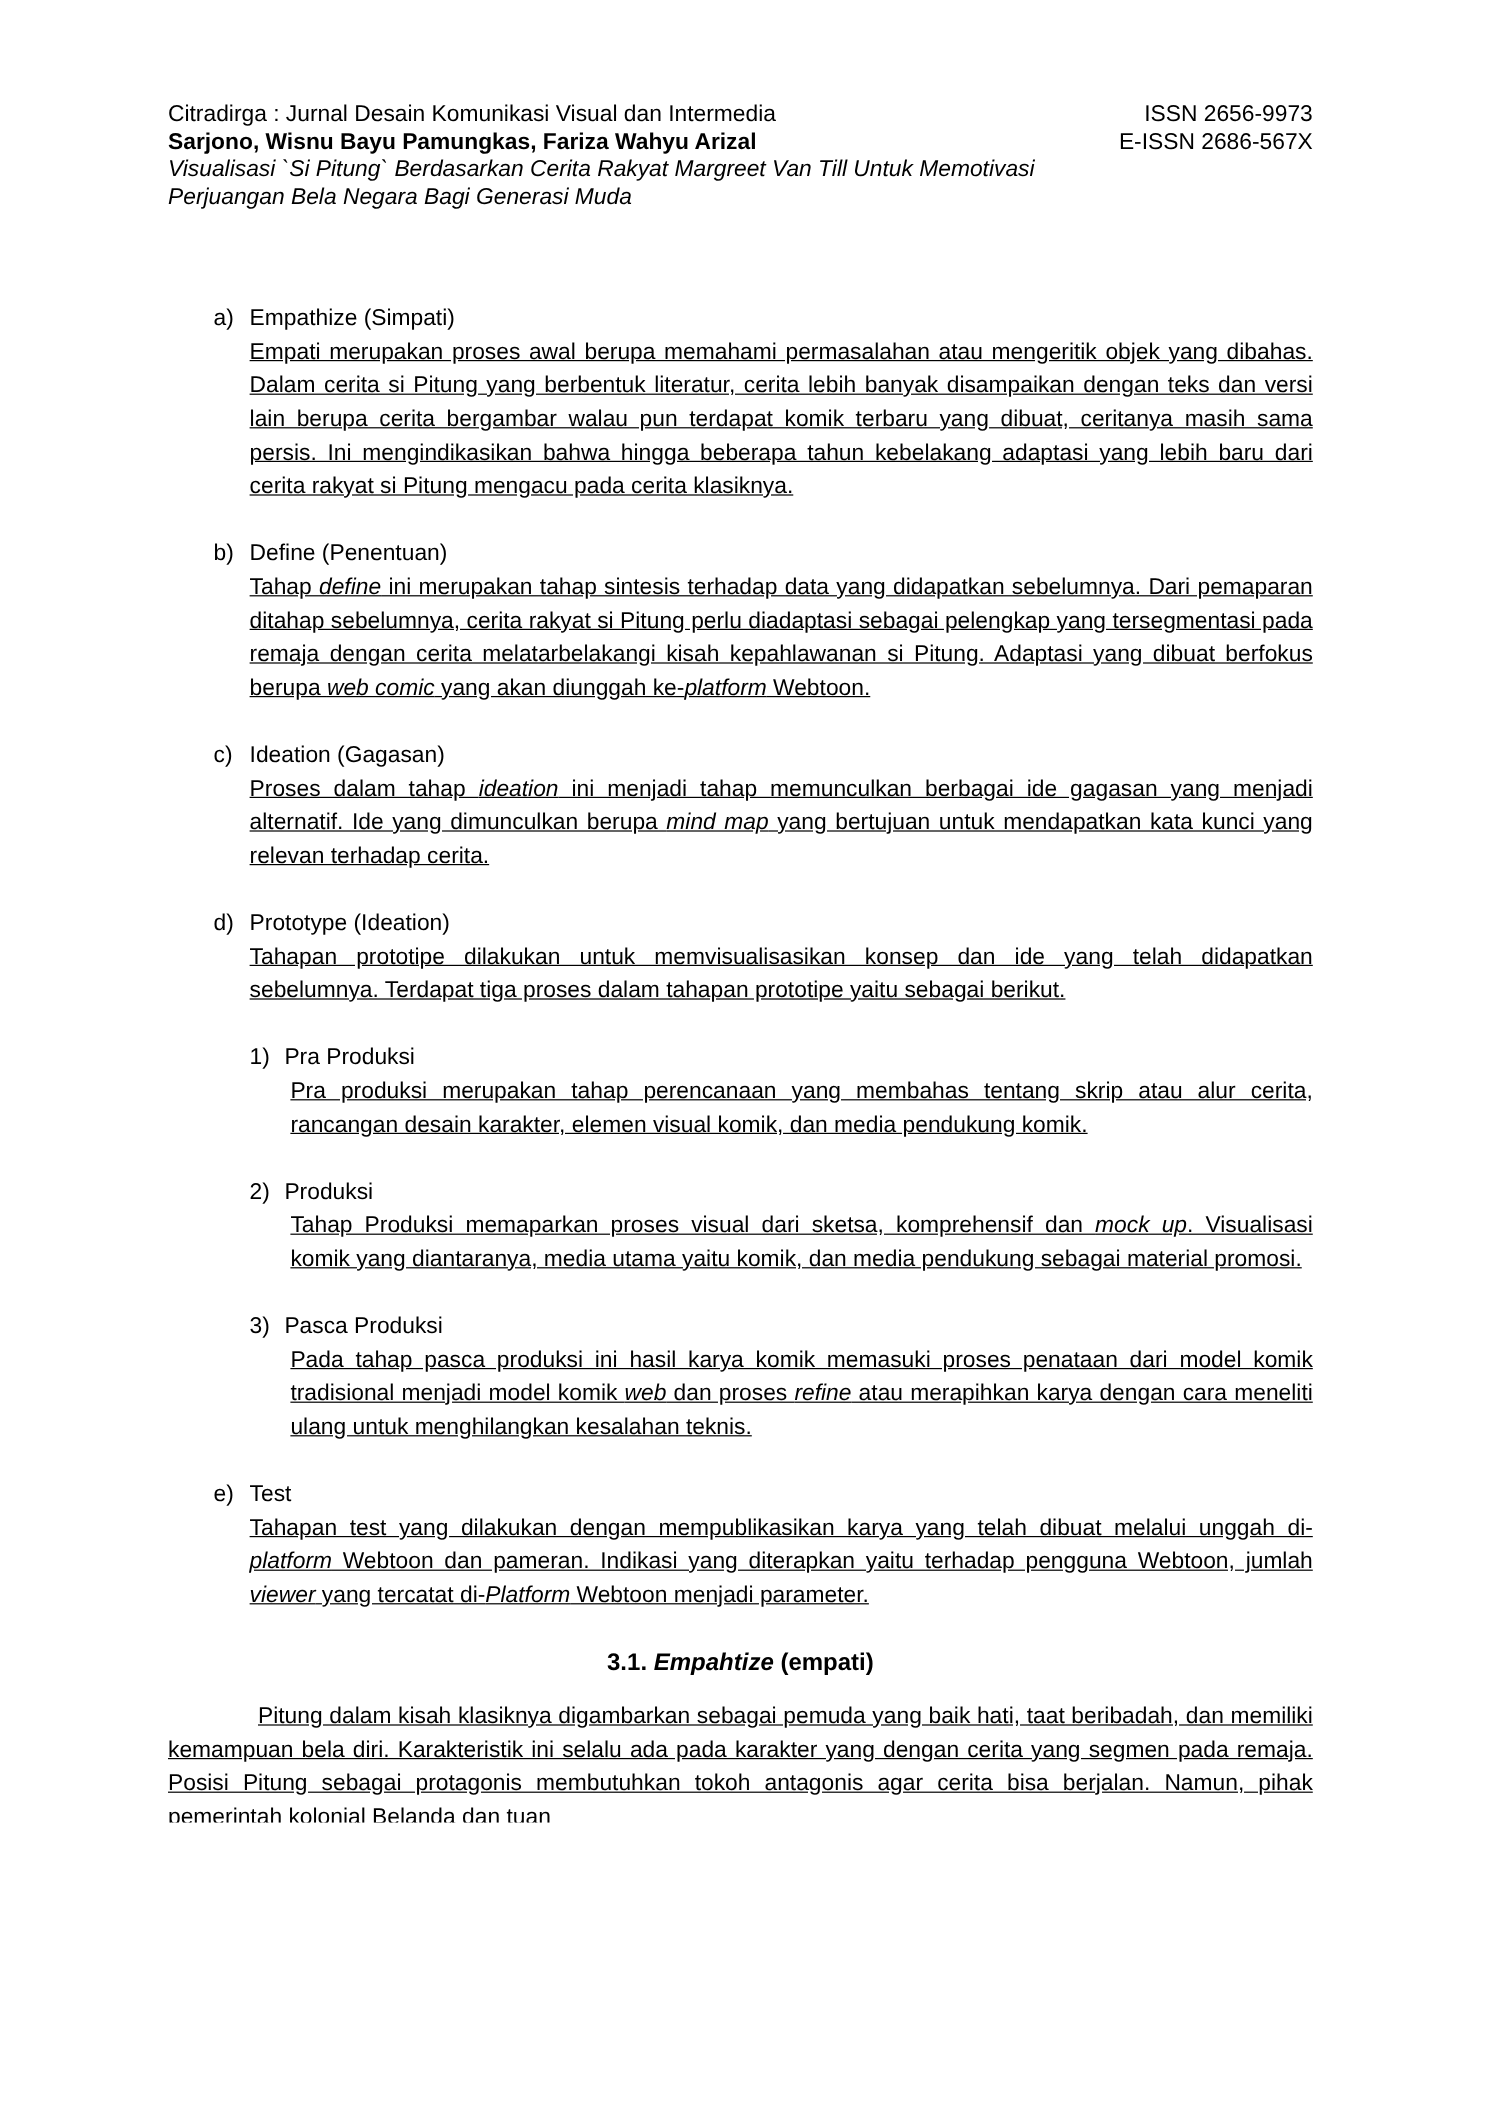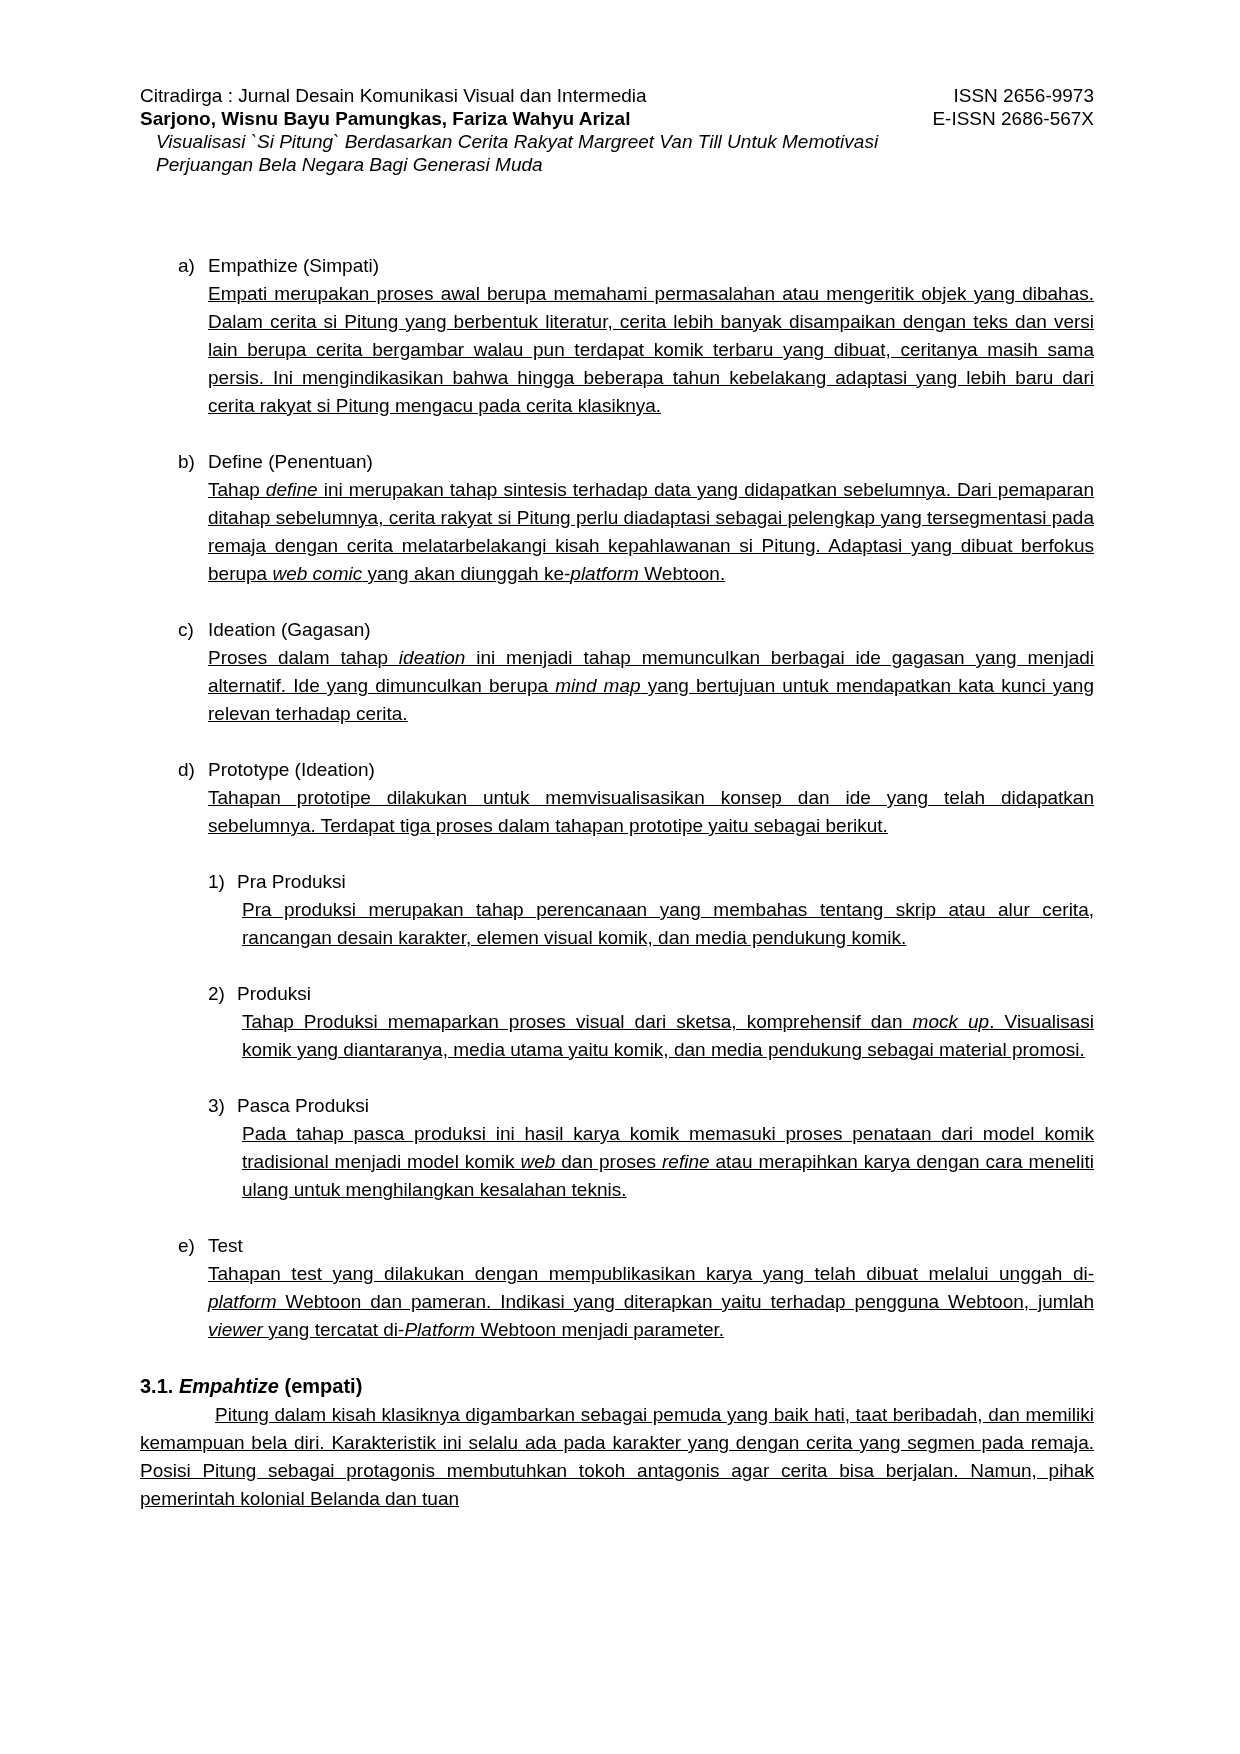--- a/index.html
+++ b/index.html
@@ -13,40 +13,40 @@
     font-family: "Liberation Sans", sans-serif;
     font-size: 19px;
     line-height: 28px;
     padding: 84px 146px 0 140px;
     overflow: hidden;
   }
   
   .page-header { display: flex; justify-content: space-between; line-height: 23px; }
   .journal-name { font-size: 19px; }
   .authors-line { font-weight: bold; }
-  .article-title { font-style: italic; margin-left: 16px; }
+  .article-title { font-style: italic; }
   .header-right { text-align: right; white-space: nowrap; }
   
   .main-content { margin-top: 76px; }
   .steps { margin-left: 38px; }
   .step { margin-bottom: 28px; }
   .step-head { display: flex; }
   .step-head .marker { width: 30px; flex: none; }
   .step-body { margin: 0 0 0 30px; text-align: justify; text-decoration: underline; }
   .substeps { margin-left: 30px; }
   .substep { margin-top: 28px; }
   .substep .step-head .marker { width: 29px; flex: none; }
   .substep .step-body { margin-left: 34px; }
   em { font-style: italic; }
   
   .section-heading {
     font-size: 20px; font-weight: bold; margin: 12px 0 0 0; line-height: 29px;
   }
   .subsection-heading {
-    font-size: 20px; font-weight: bold; margin: 0; line-height: 29px;
+    font-size: 20px; font-weight: bold; margin: 16px; line-height: 29px; text-align: center;
   }
   .results-paragraph { margin: 0; text-align: justify; text-indent: 75px; text-decoration: underline; }
   
   .page-footer {
     position: absolute; top: 1620px; left: 0; width: 100%;
     text-align: center; line-height: 30px;
   }
   .page-number { font-size: 24px; margin-right: 10px; }
   .footer-sep { font-size: 23px; margin-right: 10px; vertical-align: 1px; font-weight: 400; }
   .volume-info { font-size: 19px; }

